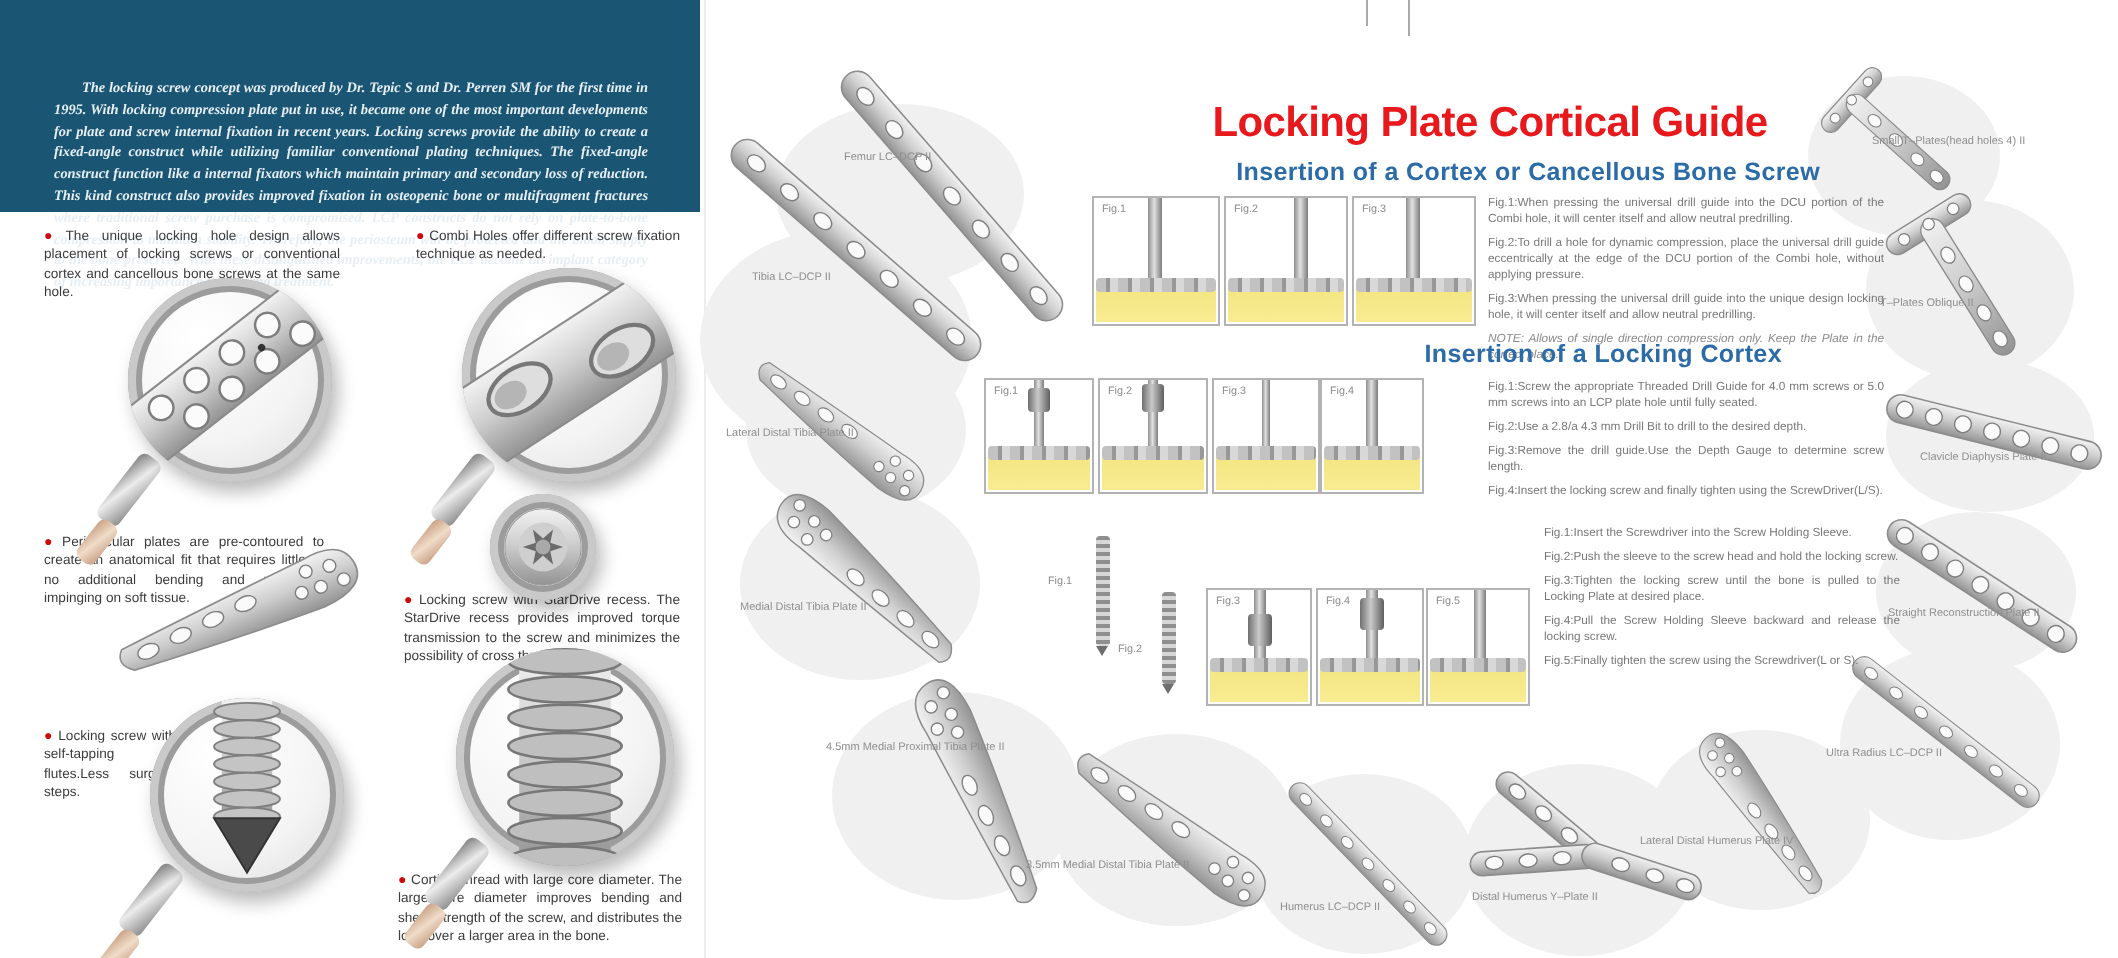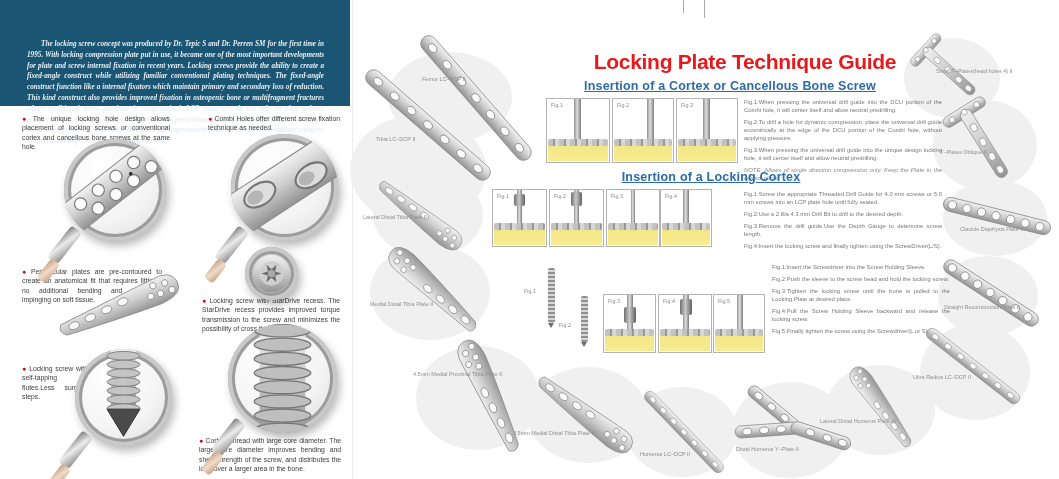--- a/index.html
+++ b/index.html
@@ -27,21 +27,21 @@
     background:linear-gradient(105deg,#7d7d7d,#ececec 45%,#8a8a8a);
     left:-6px;bottom:-24px;transform:rotate(38deg);}
   .handle-tip{position:absolute;width:11px;height:24px;border-radius:4px;
     background:linear-gradient(105deg,#c69d80,#f0dcc8 50%,#c79e82);
     left:-21px;bottom:-42px;transform:rotate(38deg);}
 
   
   .title{position:absolute;left:560px;top:50px;width:370px;text-align:center;
     font-size:21px;font-weight:bold;color:#e8191c;letter-spacing:-0.3px;}
   .sec-head{position:absolute;font-size:12.5px;font-weight:bold;color:#2b6ba8;
-    text-align:center;letter-spacing:0.2px;text-decoration:underline;}
+    text-align:right;letter-spacing:0.2px;}
   .steps{position:absolute;font-size:5.9px;line-height:1.35;color:#787878;text-align:justify;}
   .steps p{margin:0 0 4px 0;}
   .steps .note{font-style:italic;color:#8a8a8a;}
 
   .panel{position:absolute;background:#fff;border:1px solid #b3b3b3;}
   .fig-label{position:absolute;top:3px;left:4px;font-size:5.4px;color:#8b8b8b;}
   .rod{position:absolute;top:0;background:linear-gradient(90deg,#8f8f8f,#e0e0e0 45%,#7c7c7c);}
   .sleeve{position:absolute;background:linear-gradient(90deg,#6f6f6f,#c9c9c9 45%,#5f5f5f);border-radius:2px;}
   .bone{position:absolute;bottom:1px;left:1px;right:1px;height:19px;
     background:linear-gradient(180deg,#f3e581,#f8ec92);}
@@ -328,21 +328,21 @@
         <use href="#pl-recon"></use>
       </g>
     <g transform="translate(983,142) rotate(-32) scale(0.85)">
         <use href="#pl-t"></use>
       </g>
     <g transform="translate(948,70) rotate(-48) scale(0.72)">
         <use href="#pl-t"></use>
       </g>
   </svg>
 
-  <div class="title" style="left:207px;">Locking Plate Technique Guide</div>
+  <div class="title" style="left:207px;">Locking Plate Cortical Guide</div>
 
   <div class="sec-head" style="left:197px;top:79px;width:360px;">Insertion of a Cortex or Cancellous Bone Screw</div>
 
   <div class="panel" style="left:193px;top:98px;width:62px;height:63px;">
     <span class="fig-label">Fig.1</span>
     <div class="rod" style="left:27px;width:7px;height:45px;"></div>
     <div class="bone"></div>
   </div>
   <div class="panel" style="left:259px;top:98px;width:60px;height:63px;">
     <span class="fig-label">Fig.2</span>

